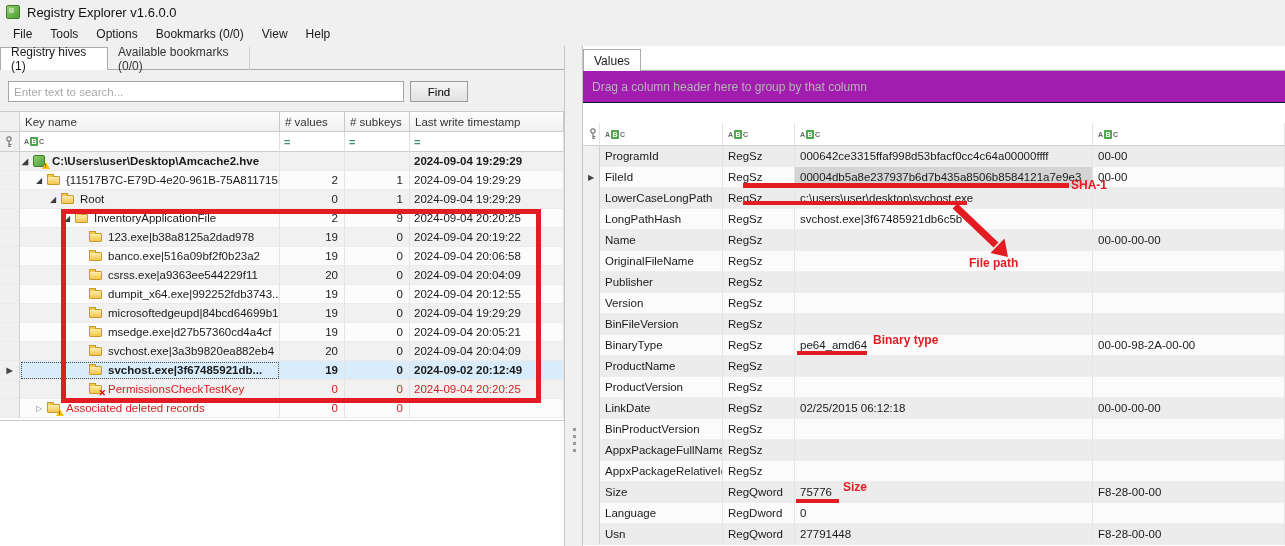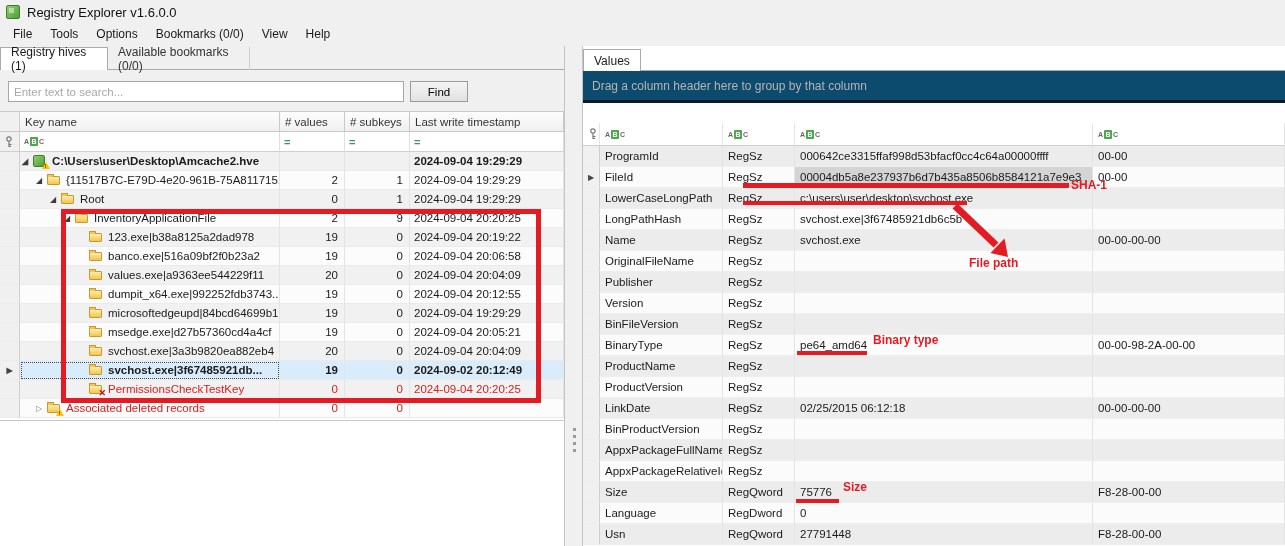--- a/index.html
+++ b/index.html
@@ -67,21 +67,21 @@
   .row-arrow { font-size: 8px; color: #444; }
 
   
   #splitter { position: absolute; left: 564px; top: 46px; width: 19px; height: 500px; background: #f0f0f0; border-left: 1px solid #c4c4c4; border-right: 1px solid #c4c4c4; }
   #splitter-dots { position: absolute; left: 8px; top: 382px; width: 3px; display: flex; flex-direction: column; gap: 4px; }
   #splitter-dots i { width: 3px; height: 3px; background: #9a9a9a; }
 
   
   #right-panel { position: absolute; left: 583px; top: 46px; width: 702px; height: 500px; background: #fff; }
   #values-tab { position: absolute; left: 0px; top: 3px; height: 22px; }
-  #group-area { position: absolute; left: 0; top: 25px; width: 702px; height: 32px; background: #0c4a6e; border-bottom: 3px solid #0f172a; display: flex; align-items: center; padding-left: 9px; color: #b5b5b5; font-size: 12px; }
+  #group-area { position: absolute; left: 0; top: 25px; width: 702px; height: 32px; background: #a21caf; border-bottom: 1px solid #0f172a; display: flex; align-items: center; padding-left: 9px; color: #b5b5b5; font-size: 12px; }
   #vg-header { position: absolute; left: 0; top: 57px; width: 702px; height: 20px; }
   .vh-cell { position: absolute; top: 0; height: 20px; background: linear-gradient(#fdfdfd,#f0f0f0); border-right: 1px solid #cdcdcd; border-bottom: 1px solid #cdcdcd; border-top: 1px solid #cdcdcd; display: flex; align-items: center; padding-left: 5px; color: #333; }
   #vg-filter { position: absolute; left: 0; top: 77px; width: 702px; height: 23px; }
   .vf-cell { position: absolute; top: 0; height: 23px; background: #fff; border-right: 1px solid #e4e4e4; border-bottom: 1px solid #cfcfcf; display: flex; align-items: center; padding-left: 5px; }
   #vg-rows { position: absolute; left: 0; top: 100px; width: 702px; height: 400px; overflow: hidden; }
   .v-row { position: absolute; left: 0; width: 702px; height: 21px; }
   .v-row.alt { background: #ececec; }
   .v-row.plain { background: #fbfbfb; }
   .v-cell { position: absolute; top: 0; height: 21px; display: flex; align-items: center; border-right: 1px solid #e4e4e4; border-bottom: 1px solid #eee; overflow: hidden; white-space: nowrap; padding-left: 5px; }
   .v-ind { left: 0; width: 17px; background: #f0f0f0; border-right: 1px solid #cfcfcf; justify-content: center; padding-left: 0; }
@@ -251,21 +251,21 @@
           <div class="t-cell t-subs">0</div>
           <div class="t-cell t-ts">2024-09-04 20:06:58</div>
         </div>
         <div class="tree-row alt" style="top: 114px;">
           <div class="t-cell t-ind"></div>
           <div class="t-cell t-name" style="padding-left: 58px;">
             <div class="exp"></div>
             <div class="node-icon">
               <div class="folder-shape"></div>
             </div>
-            <div>values.exe|a9363ee544229f11</div>
+            <div>csrss.exe|a9363ee544229f11</div>
           </div>
           <div class="t-cell t-vals">20</div>
           <div class="t-cell t-subs">0</div>
           <div class="t-cell t-ts">2024-09-04 20:04:09</div>
         </div>
         <div class="tree-row plain" style="top: 133px;">
           <div class="t-cell t-ind"></div>
           <div class="t-cell t-name" style="padding-left: 58px;">
             <div class="exp"></div>
             <div class="node-icon">
@@ -441,21 +441,20 @@
           <div class="v-cell v-ind"></div>
           <div class="v-cell v-name">LongPathHash</div>
           <div class="v-cell v-type">RegSz</div>
           <div class="v-cell v-data">svchost.exe|3f67485921db6c5b</div>
           <div class="v-cell v-slack"></div>
         </div>
         <div class="v-row alt" style="top: 84px;">
           <div class="v-cell v-ind"></div>
           <div class="v-cell v-name">Name</div>
           <div class="v-cell v-type">RegSz</div>
-          <div class="v-cell v-data">svchost.exe</div>
           <div class="v-cell v-slack">00-00-00-00</div>
         </div>
         <div class="v-row plain" style="top: 105px;">
           <div class="v-cell v-ind"></div>
           <div class="v-cell v-name">OriginalFileName</div>
           <div class="v-cell v-type">RegSz</div>
           <div class="v-cell v-data"></div>
           <div class="v-cell v-slack"></div>
         </div>
         <div class="v-row alt" style="top: 126px;">

